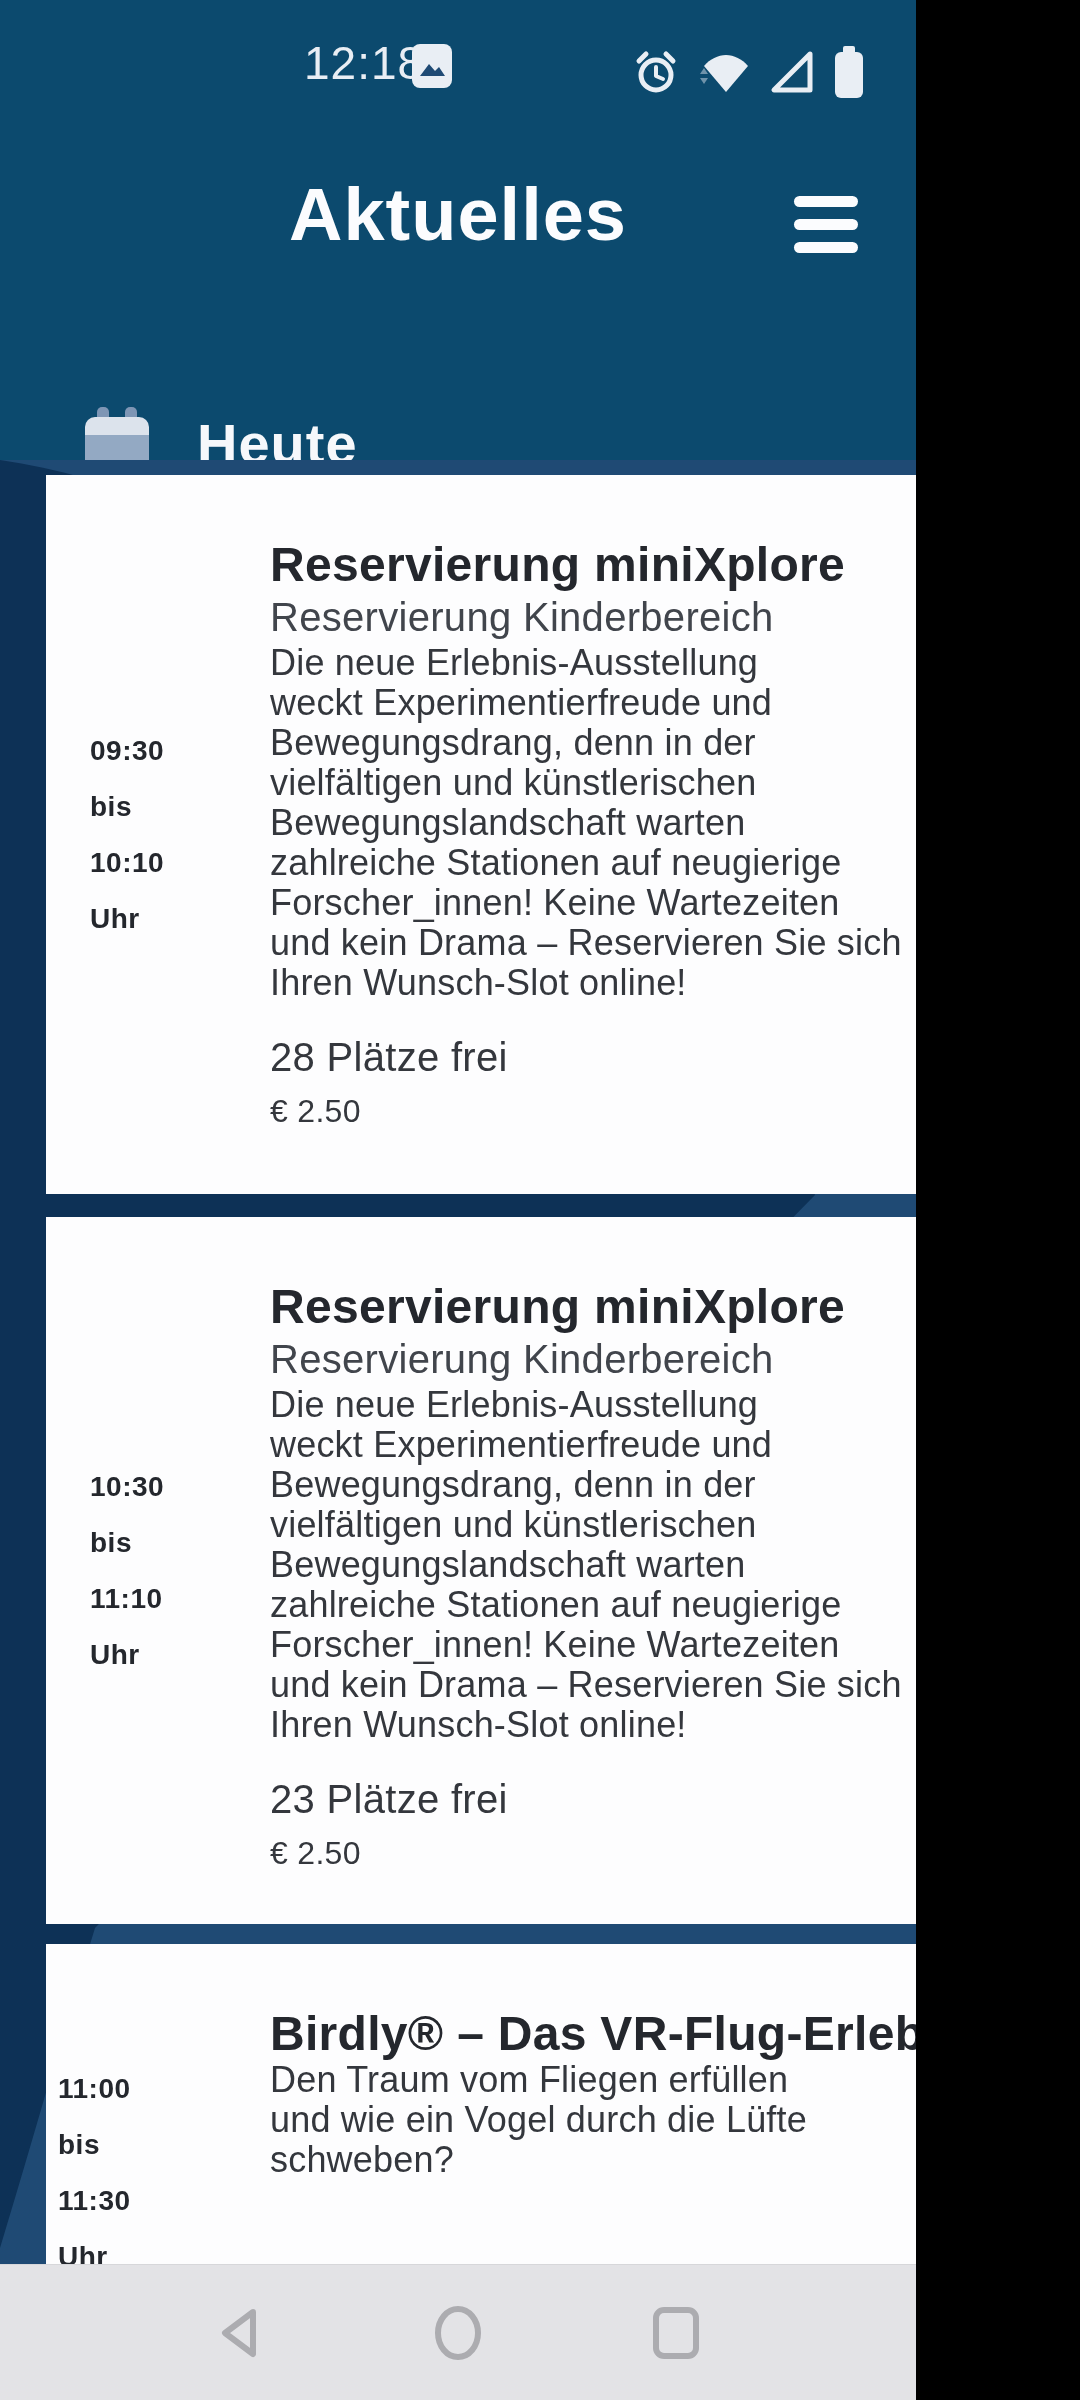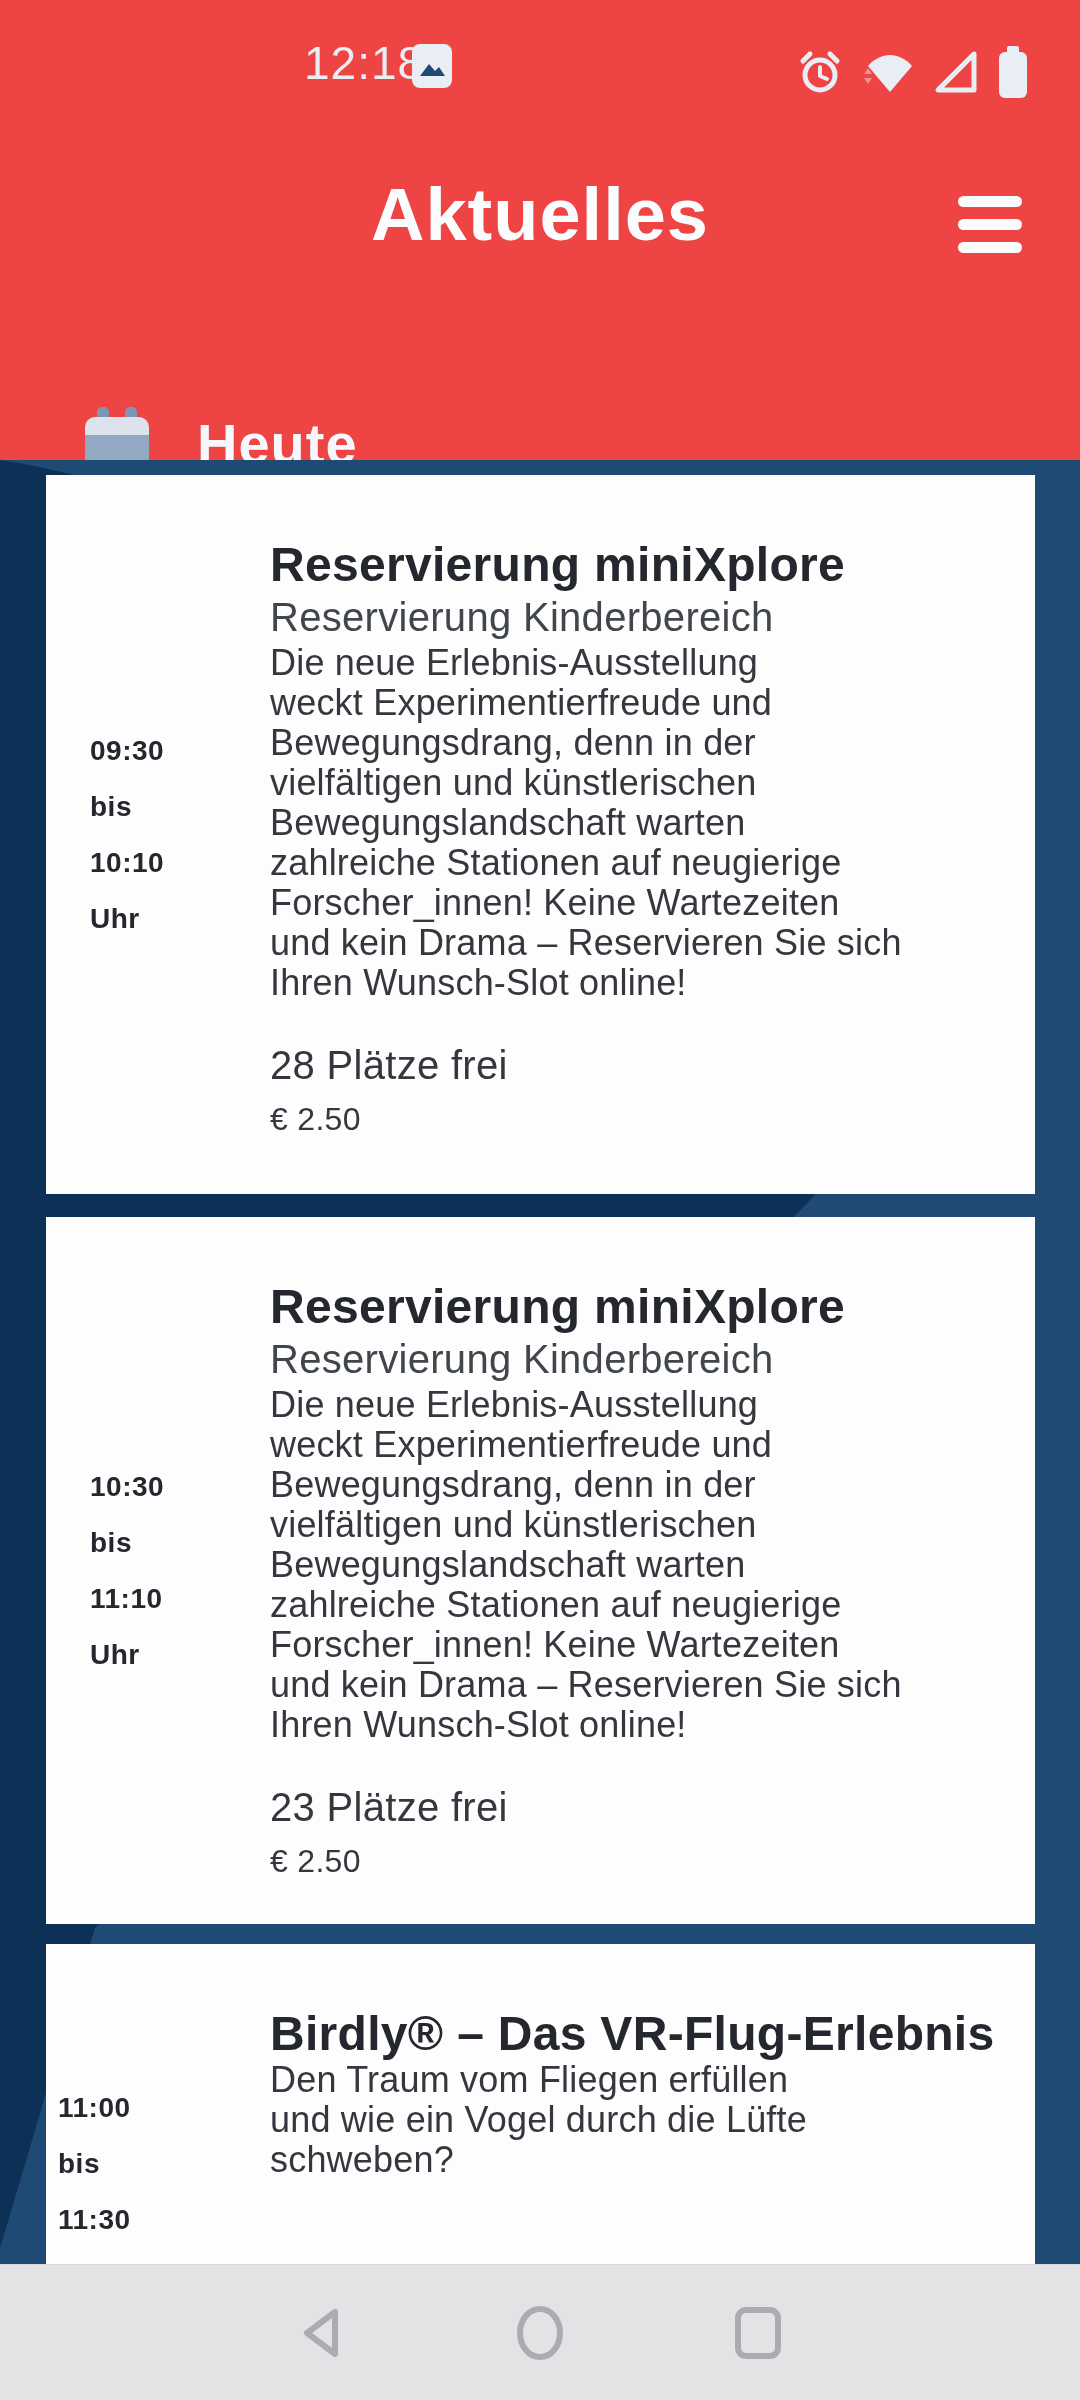--- a/index.html
+++ b/index.html
@@ -1,18 +1,18 @@
 <!DOCTYPE html>
 <html><head>
 <meta charset="utf-8">
 <style>
   html,body{margin:0;padding:0;background:#000;}
   .screen{
-    position:relative;width:1080px;height:2400px;overflow:hidden;
-    background:#ef4444;
+    position:relative;width:916px;height:2400px;overflow:hidden;
+    background:#0c4a6e;
     font-family:"Liberation Sans","DejaVu Sans",sans-serif;
     -webkit-font-smoothing:antialiased;
   }
   
   .status-bar{position:absolute;top:0;left:0;right:0;height:110px;}
   .status-time{position:absolute;left:304px;top:36px;font-size:46px;color:#e9eef4;letter-spacing:1px;font-weight:400;}
   .photo-ic{position:absolute;left:408px;top:42px;}
   .status-icons{position:absolute;right:52px;top:46px;display:flex;align-items:center;gap:18px;}
   
   .app-header{position:absolute;top:150px;left:0;right:0;height:160px;}
@@ -29,27 +29,27 @@
   .section-title{color:#f6f8fb;font-size:56px;font-weight:700;letter-spacing:1px;}
   
   .list-bg{position:absolute;top:460px;left:0;width:1080px;height:1805px;background:#1F4A74;}
   .list-bg svg{position:absolute;top:0;left:0;}
   
   .card{position:absolute;left:46px;width:989px;background:#FDFDFE;display:flex;}
   .card-1{top:475px;height:719px;}
   .card-2{top:1217px;height:707px;}
   .card-3{top:1944px;height:321px;}
   .time-col{width:224px;flex:none;box-sizing:border-box;padding-left:44px;display:flex;flex-direction:column;justify-content:center;}
-  .card-3 .time-col{justify-content:space-between;padding-top:136px;padding-left:12px;}
+  .card-3 .time-col{justify-content:center;padding-top:136px;padding-left:12px;}
   .time-col div{font-size:28px;line-height:56px;font-weight:700;color:#24272D;letter-spacing:0.5px;}
   .content-col{flex:1;box-sizing:border-box;padding:64px 36px 40px 0;display:flex;flex-direction:column;justify-content:flex-start;}
   .ev-title{font-size:48px;line-height:52px;font-weight:700;color:#24272D;letter-spacing:0.3px;}
   .ev-subtitle{font-size:40px;line-height:52px;font-weight:400;color:#41454C;letter-spacing:0.3px;}
   .ev-desc{font-size:36px;line-height:40px;font-weight:400;color:#34373D;letter-spacing:0.2px;white-space:pre-line;}
-  .ev-availability{font-size:40px;line-height:44px;font-weight:400;color:#34373D;margin-top:40px;letter-spacing:0.3px;}
+  .ev-availability{font-size:40px;line-height:44px;font-weight:400;color:#34373D;margin-top:32px;letter-spacing:0.3px;}
   .ev-price{font-size:32px;line-height:44px;font-weight:400;color:#34373D;margin-top:10px;letter-spacing:0.3px;}
   
   .nav-bar{position:absolute;left:0;right:0;bottom:0;height:135px;background:#E3E3E6;border-top:1px solid rgba(0,0,0,0.05);
     display:flex;align-items:center;justify-content:center;gap:160px;}
   .nav-btn{width:58px;height:58px;display:flex;align-items:center;justify-content:center;cursor:pointer;}
 </style>
 </head>
 <body>
 
 <div class="screen">

